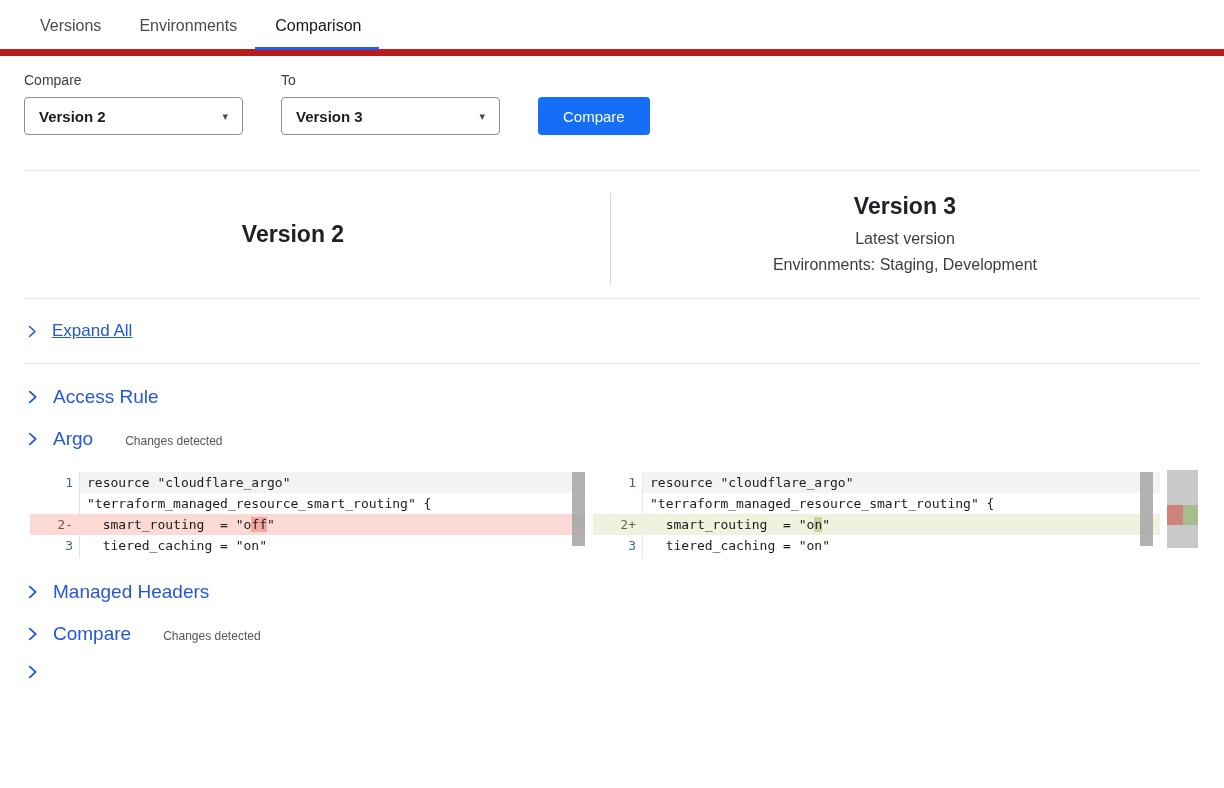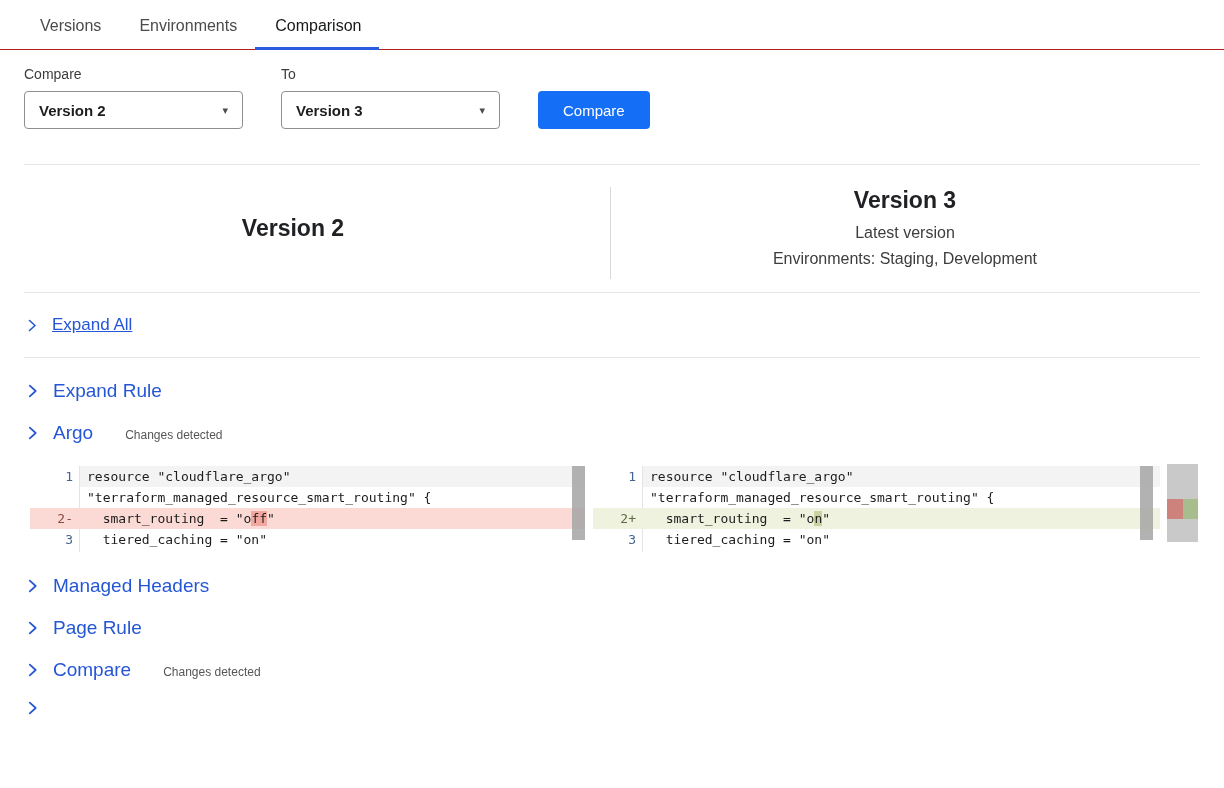--- a/index.html
+++ b/index.html
@@ -6,21 +6,21 @@
   html, body { background: #fff; }
   body {
     width: 1224px; height: 788px; overflow: hidden;
     font-family: "Liberation Sans", sans-serif;
     color: #1f1f1f;
   }
 
   
   .tabbar {
     display: flex; gap: 38px; padding-left: 40px;
-    border-bottom: 1px solid #b91c1c;
+    border-bottom: 7px solid #b91c1c;
   }
   .tab {
     position: relative; padding: 17px 0 14px;
     font-size: 16px; color: #4b4b4b; cursor: pointer;
   }
   .tab.active { color: #17181a; }
   .tab.active::after {
     content: ""; position: absolute; left: -20px; right: -18px; bottom: -1px;
     height: 3px; background: #2b5ce0;
   }
@@ -153,21 +153,21 @@
 <div class="divider"></div>
 
 <div class="section-list">
 
   <div class="section-row">
     <span class="chev">
       <svg width="14" height="14" viewBox="0 0 13 13" fill="none">
           <path d="M3.5 1.5 L9 6.5 L3.5 11.5" stroke="#2456d6" stroke-width="1.6" stroke-linecap="round" stroke-linejoin="round"></path>
         </svg>
     </span>
-    <span class="txt">Expand Rule</span>
+    <span class="txt">Access Rule</span>
 
   </div>
 
   <div class="section-row">
     <span class="chev">
       <svg width="14" height="14" viewBox="0 0 13 13" fill="none">
           <path d="M3.5 1.5 L9 6.5 L3.5 11.5" stroke="#2456d6" stroke-width="1.6" stroke-linecap="round" stroke-linejoin="round"></path>
         </svg>
     </span>
     <span class="txt">Argo</span>
@@ -233,29 +233,20 @@
   <div class="section-row">
     <span class="chev">
       <svg width="14" height="14" viewBox="0 0 13 13" fill="none">
           <path d="M3.5 1.5 L9 6.5 L3.5 11.5" stroke="#2456d6" stroke-width="1.6" stroke-linecap="round" stroke-linejoin="round"></path>
         </svg>
     </span>
     <span class="txt">Managed Headers</span>
 
   </div>
 
-  <div class="section-row">
-    <span class="chev">
-      <svg width="14" height="14" viewBox="0 0 13 13" fill="none">
-          <path d="M3.5 1.5 L9 6.5 L3.5 11.5" stroke="#2456d6" stroke-width="1.6" stroke-linecap="round" stroke-linejoin="round"></path>
-        </svg>
-    </span>
-    <span class="txt">Page Rule</span>
-
-  </div>
 
   <div class="section-row">
     <span class="chev">
       <svg width="14" height="14" viewBox="0 0 13 13" fill="none">
           <path d="M3.5 1.5 L9 6.5 L3.5 11.5" stroke="#2456d6" stroke-width="1.6" stroke-linecap="round" stroke-linejoin="round"></path>
         </svg>
     </span>
     <span class="txt">Compare</span>
     <span class="badge">Changes detected</span>
   </div>

